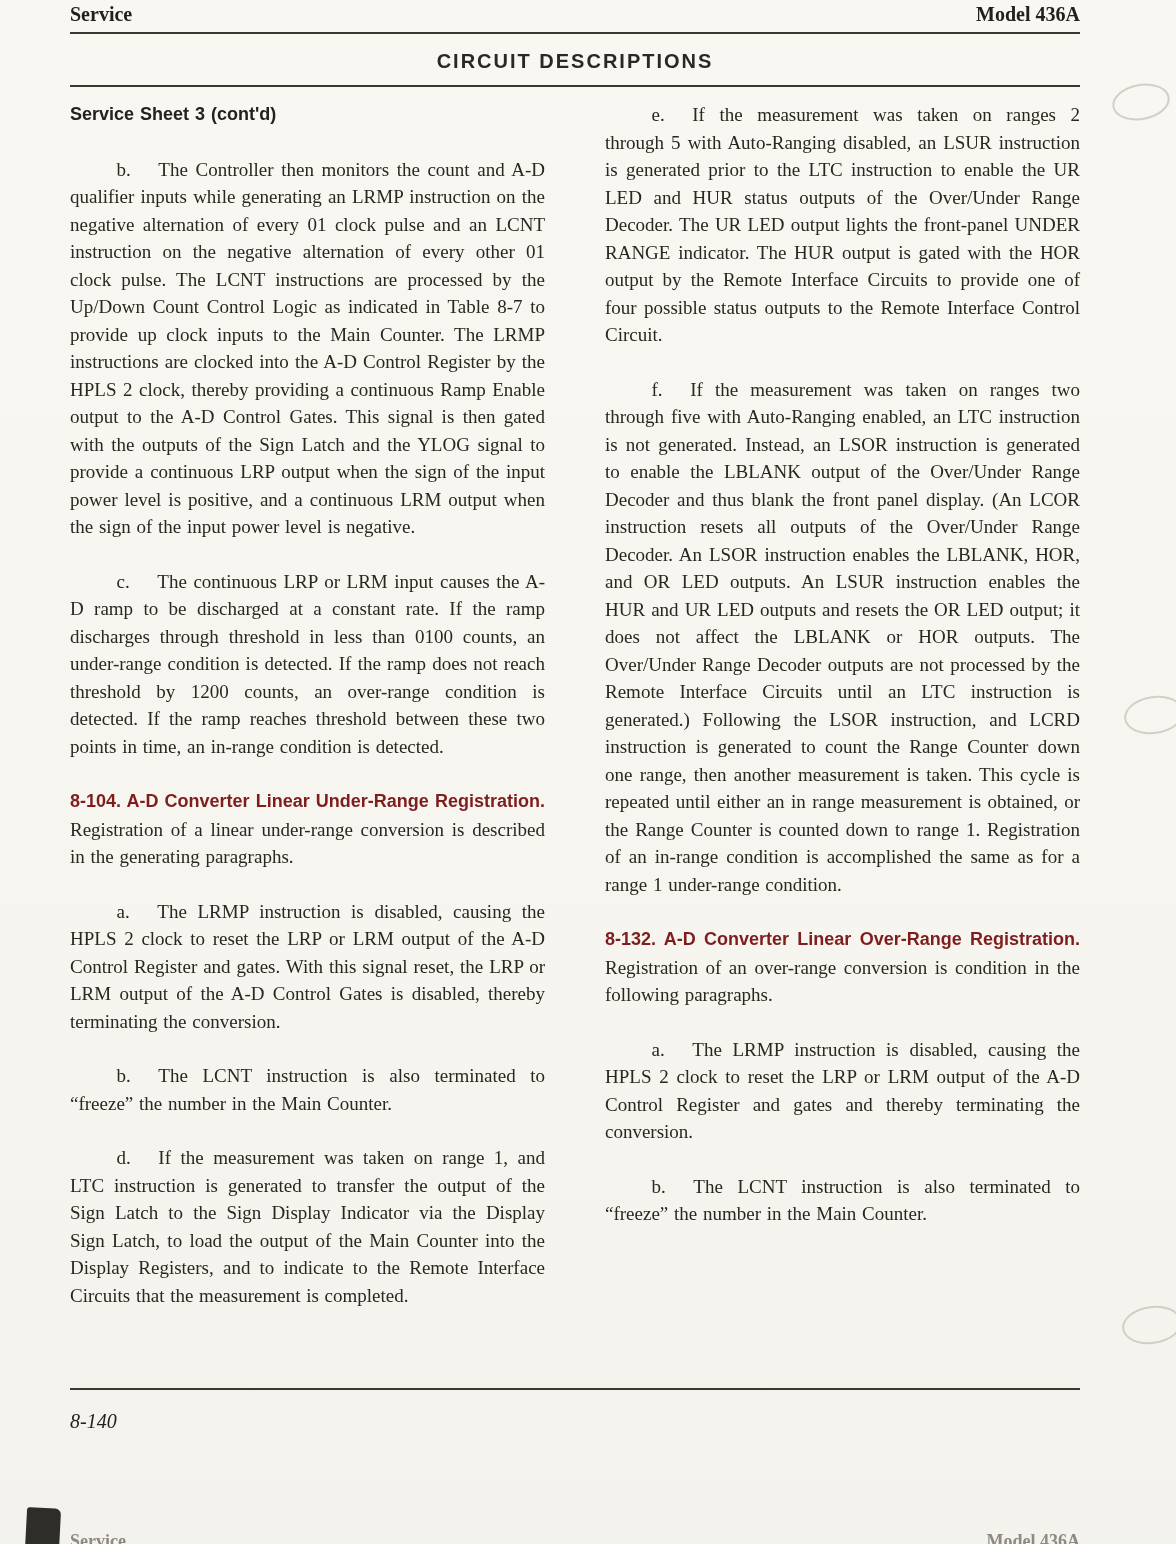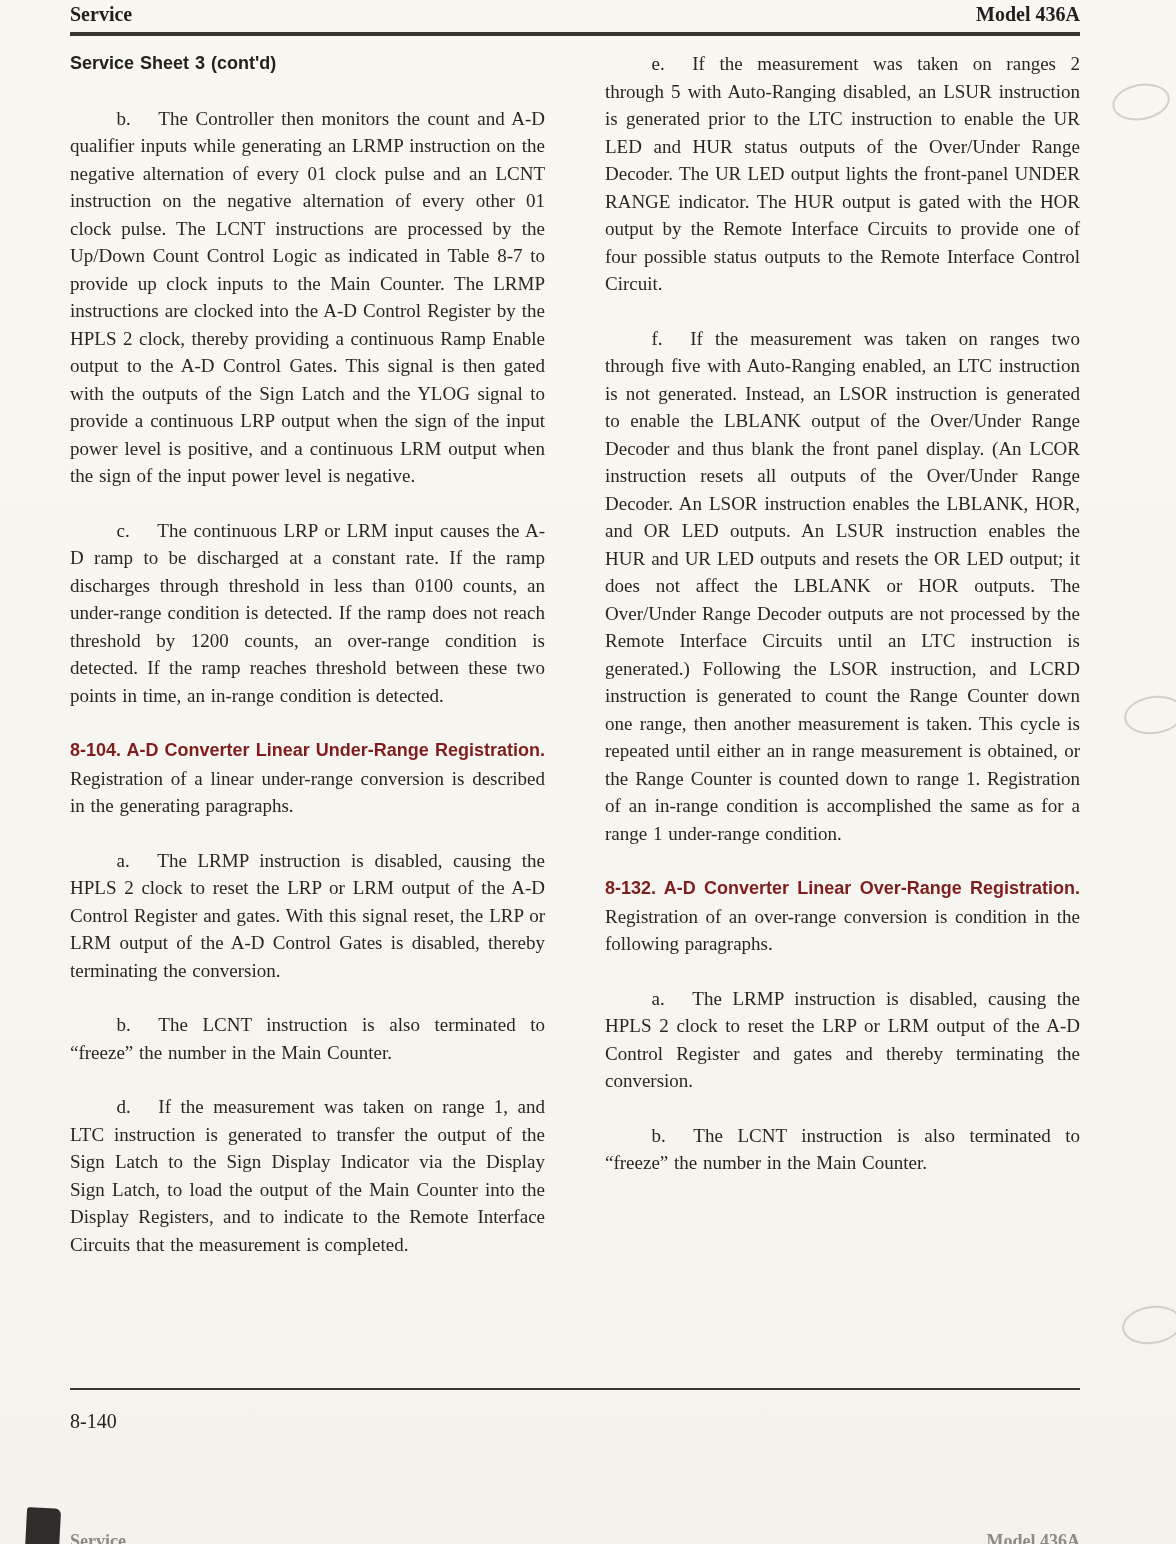--- a/index.html
+++ b/index.html
@@ -47,21 +47,21 @@
   }
   .lettered { text-indent: 2.45em; }
   .plabel { margin-right: 1.45em; }
   .section-head {
     font-family: "Liberation Sans", sans-serif;
     font-weight: bold; font-size: 18px;
     color: #7f1d1d;
   }
 
   .footer { position: absolute; left: 70px; right: 96px; top: 1388px; }
-  .page-number { font-size: 20px; margin-top: 20px; color: #24221d; }
+  .page-number { font-size: 20px; margin-top: 20px; color: #24221d; font-style: italic; }
 
   .bleed {
     position: absolute; top: 1531px; left: 70px; right: 96px;
     display: flex; justify-content: space-between;
     font-weight: bold; font-size: 18px; color: #8d8a80;
   }
 
   .scan-artifact {
     position: absolute;
     border: 2px solid #bdbab2;
@@ -87,20 +87,21 @@
 <body>
 
 <div class="page">
 
   <div class="masthead">
     <span>Service</span>
     <span>Model 436A</span>
   </div>
   <div class="rule top"></div>
 
+  <div class="doc-title">CIRCUIT DESCRIPTIONS</div>
   <div class="rule"></div>
 
   <div class="columns">
 
     <div class="col">
       <p class="sheet-heading">Service Sheet 3 (cont'd)</p>
       <p class="lettered"><span class="plabel">b.</span><span>The Controller then monitors the count and A-D qualifier inputs while generating an LRMP instruction on the negative alternation of every 01 clock pulse and an LCNT instruction on the negative alternation of every other 01 clock pulse. The LCNT instructions are processed by the Up/Down Count Control Logic as indicated in Table 8-7 to provide up clock inputs to the Main Counter. The LRMP instructions are clocked into the A-D Control Register by the HPLS 2 clock, thereby providing a continuous Ramp Enable output to the A-D Control Gates. This signal is then gated with the outputs of the Sign Latch and the YLOG signal to provide a continuous LRP output when the sign of the input power level is positive, and a continuous LRM output when the sign of the input power level is negative.</span></p>
       <p class="lettered"><span class="plabel">c.</span><span>The continuous LRP or LRM input causes the A-D ramp to be discharged at a constant rate. If the ramp discharges through threshold in less than 0100 counts, an under-range condition is detected. If the ramp does not reach threshold by 1200 counts, an over-range condition is detected. If the ramp reaches threshold between these two points in time, an in-range condition is detected.</span></p>
       <p><span class="section-head">8-104. A-D Converter Linear Under-Range Registration.</span> <span>Registration of a linear under-range conversion is described in the generating paragraphs.</span></p>
       <p class="lettered"><span class="plabel">a.</span><span>The LRMP instruction is disabled, causing the HPLS 2 clock to reset the LRP or LRM output of the A-D Control Register and gates. With this signal reset, the LRP or LRM output of the A-D Control Gates is disabled, thereby terminating the conversion.</span></p>

